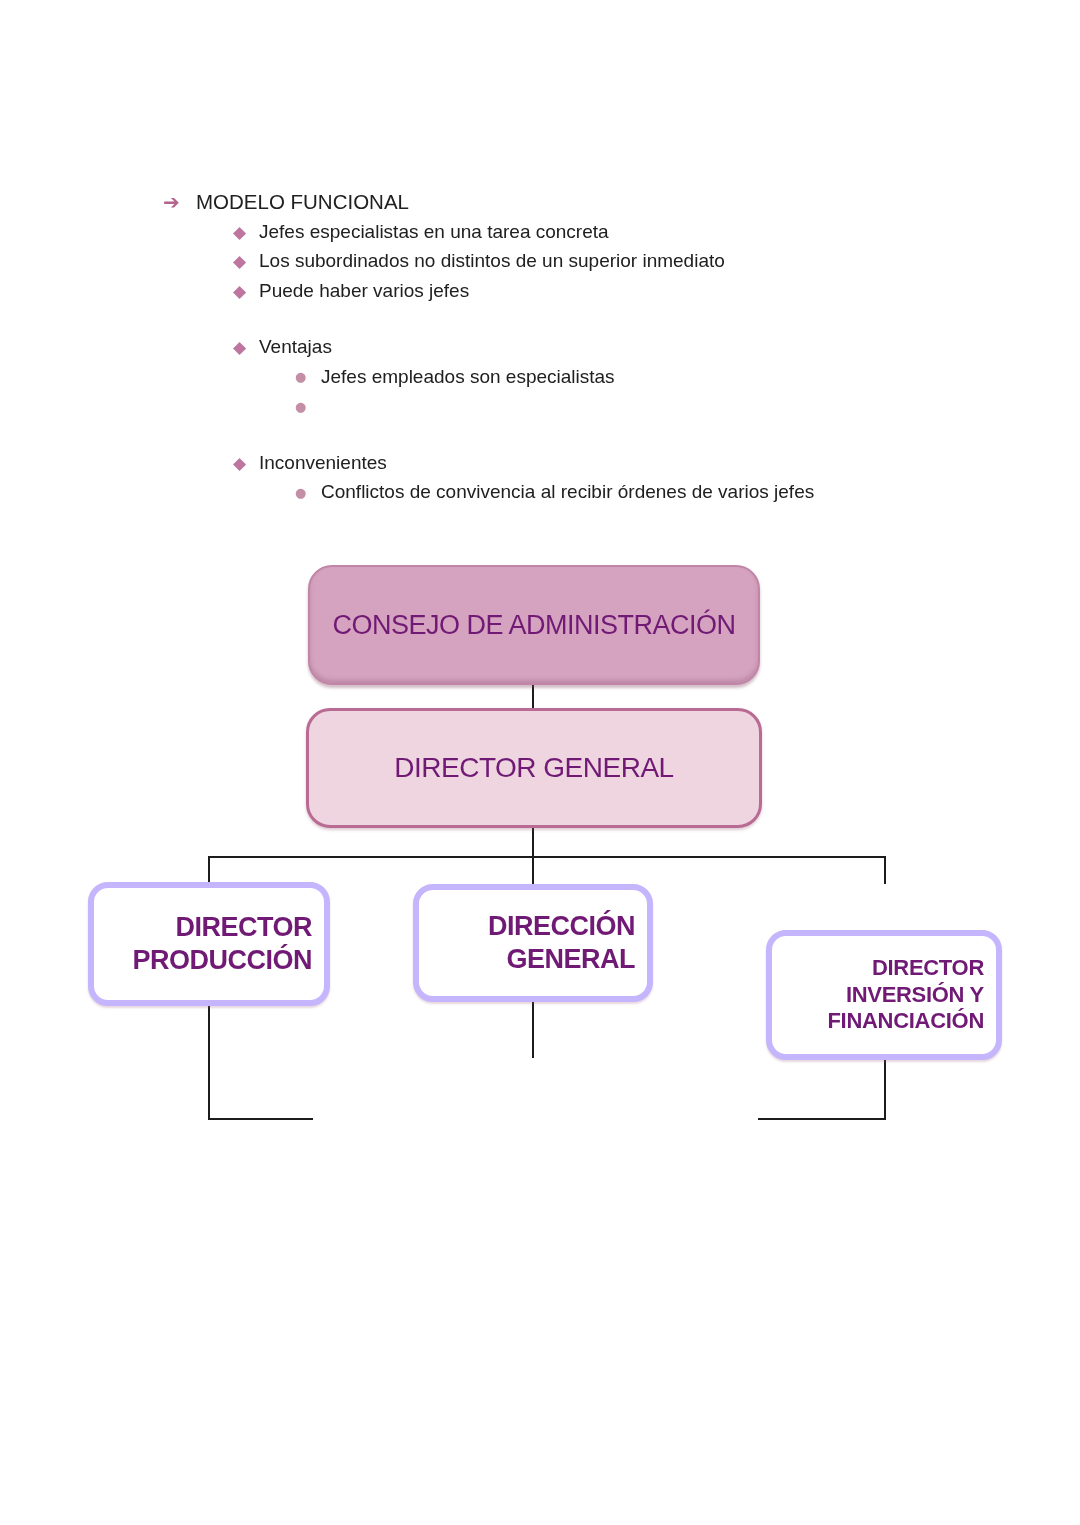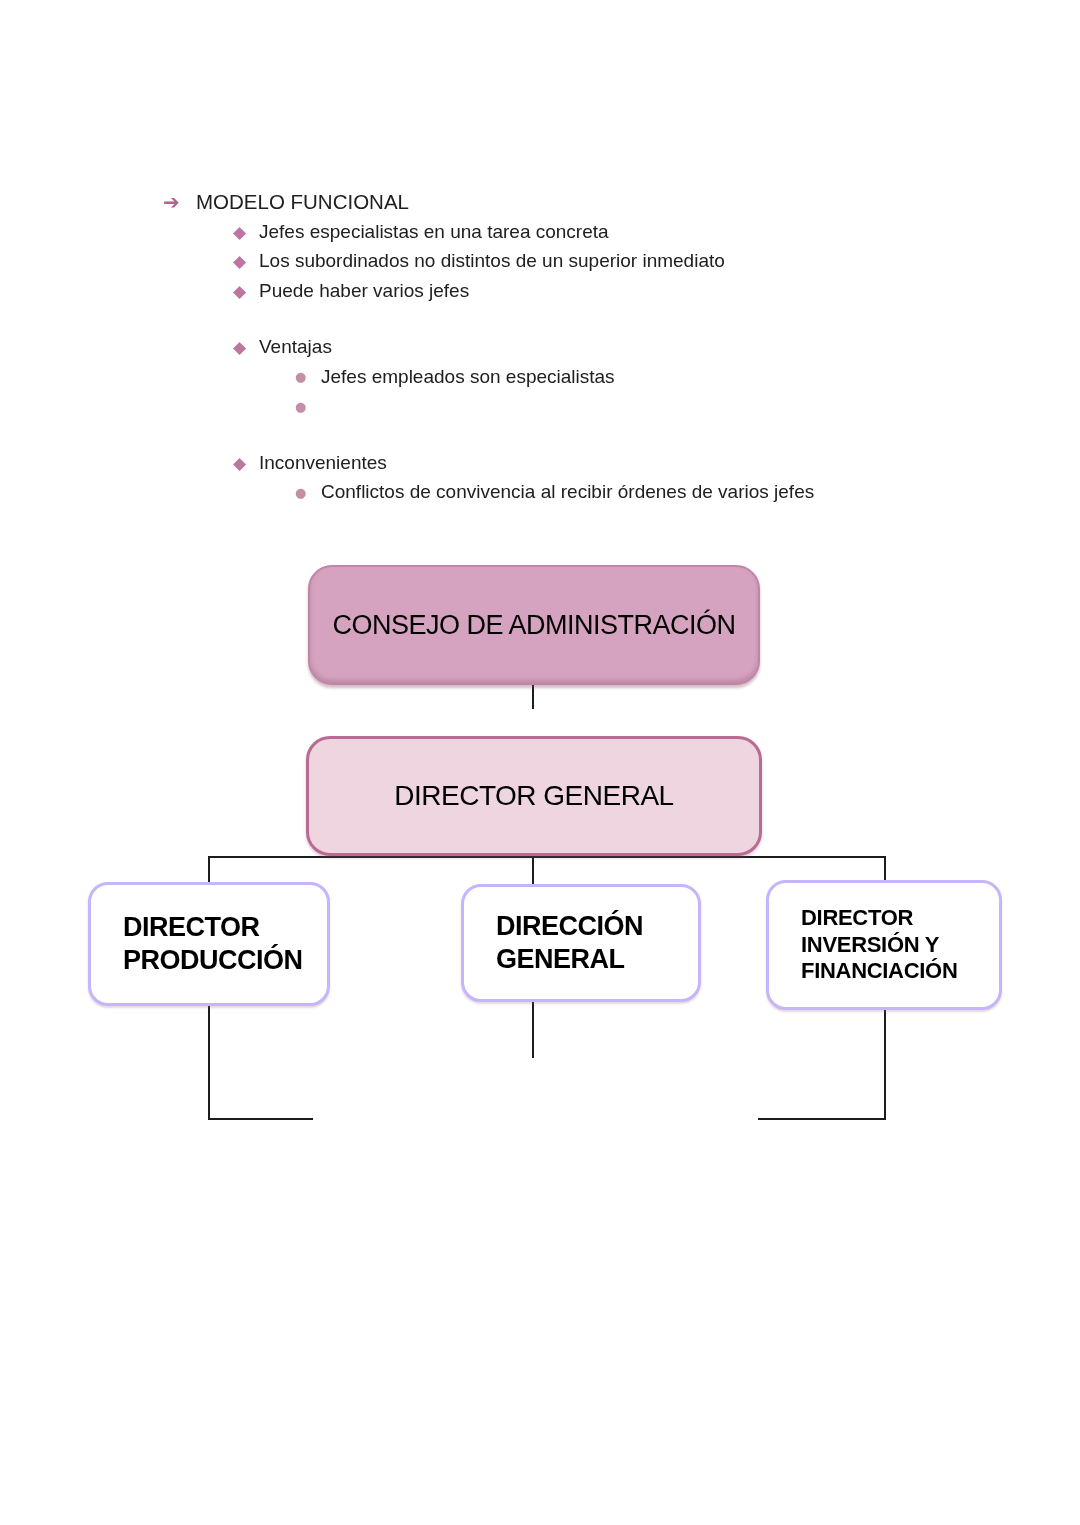--- a/index.html
+++ b/index.html
@@ -16,42 +16,42 @@
   .row.lvl2{margin-left:132px;font-size:19px;}
   .spacer{height:27px;}
   .b-arrow{color:#b4638c;font-size:20px;width:33px;flex:0 0 33px;font-family:"DejaVu Sans",sans-serif;}
   .b-diamond{color:#bc76a0;font-size:17px;width:26px;flex:0 0 26px;font-family:"DejaVu Sans",sans-serif;}
   .b-dot{color:#c48fa6;font-size:13px;width:26px;flex:0 0 26px;font-family:"DejaVu Sans",sans-serif;}
   
   .chart{position:absolute;left:0;top:0;width:1080px;height:1525px;}
   .connector{position:absolute;background:#1c1c1c;z-index:0;}
   .node{
     position:absolute;z-index:1;display:flex;align-items:center;justify-content:center;
-    text-align:left;color:#000000;box-sizing:border-box;padding:6px 12px;line-height:1.22;
+    text-align:right;color:#701a75;box-sizing:border-box;padding:6px 12px;line-height:1.22;
   }
   .node.consejo{
     left:308px;top:565px;width:452px;height:120px;border-radius:24px;
     background:#d5a3bf;border:2px solid #c185a7;
     box-shadow:0 3px 3px rgba(125,65,95,.35), inset 0 -3px 4px rgba(120,60,90,.25);
     font-size:27px;font-weight:400;letter-spacing:-0.5px;
   }
   .node.dg{
-    left:306px;top:736px;width:456px;height:120px;border-radius:24px;
+    left:306px;top:708px;width:456px;height:120px;border-radius:24px;
     background:#eed5e0;border:3px solid #b96b93;
     box-shadow:0 2px 3px rgba(140,80,110,.3);
     font-size:28px;font-weight:400;letter-spacing:-0.5px;
   }
   .node.white{
-    background:#ffffff;border:3px solid #c4b5fd;
+    background:#ffffff;border:6px solid #c4b5fd;
     box-shadow:0 2px 2px rgba(160,100,130,.25);
     padding-left:32px;
   }
   .node.prod{left:88px;top:882px;width:242px;height:124px;border-radius:20px;font-size:27px;font-weight:700;letter-spacing:-0.5px;}
-  .node.dg2{left:413px;top:884px;width:240px;height:118px;border-radius:20px;font-size:27px;font-weight:700;letter-spacing:-0.5px;margin-left:48px;}
-  .node.inv{left:766px;top:880px;width:236px;height:130px;border-radius:20px;font-size:22px;font-weight:700;letter-spacing:-0.3px;}
+  .node.dg2{left:413px;top:884px;width:240px;height:118px;border-radius:20px;font-size:27px;font-weight:700;letter-spacing:-0.5px;}
+  .node.inv{left:766px;top:930px;width:236px;height:130px;border-radius:20px;font-size:22px;font-weight:700;letter-spacing:-0.3px;}
   .node.emp{left:308px;top:1058px;width:452px;height:126px;border-radius:24px;font-size:28px;font-weight:400;border-color:#d290ad;letter-spacing:-0.5px;}
 </style>
 </head>
 <body>
 
 <div class="notes">
   <div class="row title">
     <span class="b-arrow">➔</span>
     <span>MODELO FUNCIONAL</span>
   </div>

